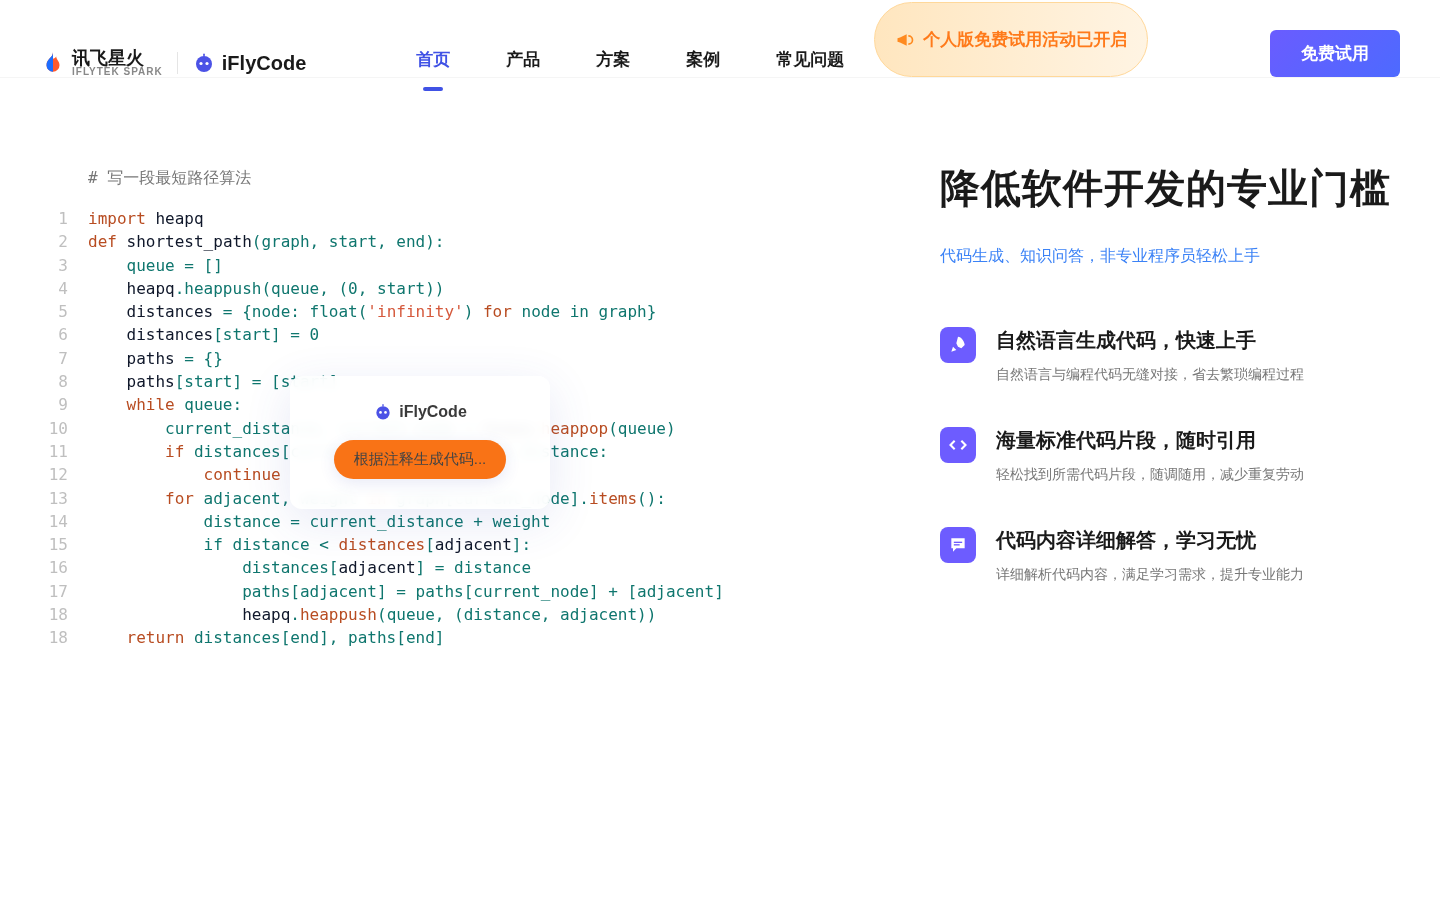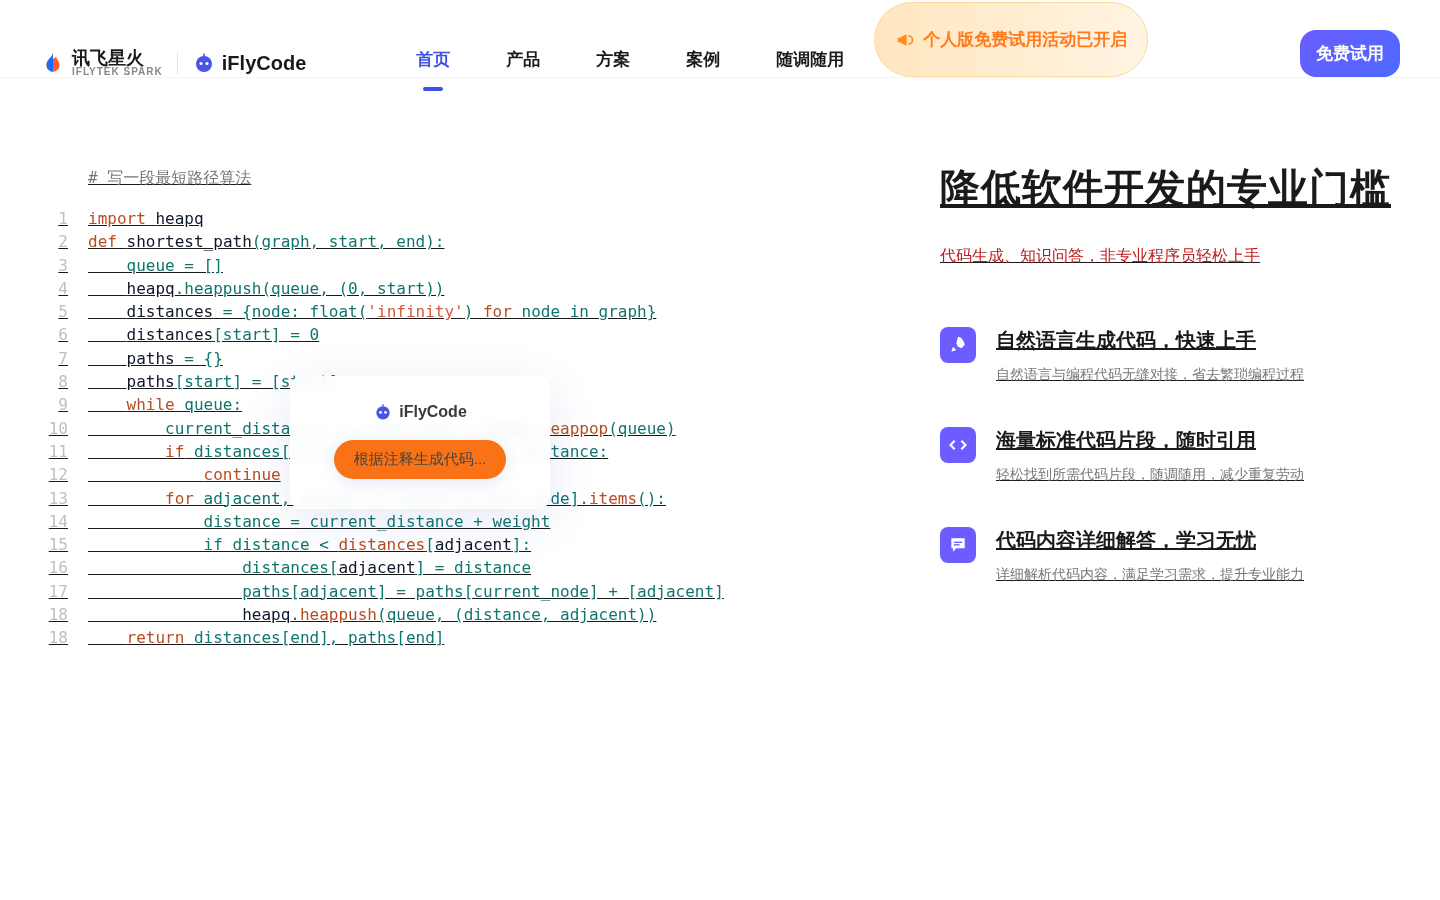--- a/index.html
+++ b/index.html
@@ -13,24 +13,24 @@
 .brand-sep { width:1px; height:22px; background:#e5e5e5; }
 .brand2 { display:flex; align-items:center; gap:6px; font-weight:700; font-size:20px; }
 .flame-icon { width:26px; height:26px; }
 .bot-icon { width:24px; height:24px; }
 .nav-items { display:flex; gap:56px; margin-left:110px; }
 .nav-item { font-size:17px; font-weight:600; color:#1a1a1a; cursor:pointer; position:relative; padding:6px 0; }
 .nav-item.active { color:#4052e5; }
 .nav-item.active::after { content:""; position:absolute; bottom:-14px; left:50%; transform:translateX(-50%); width:20px; height:4px; border-radius:2px; background:#4052e5; }
 .promo-pill { margin-left:30px; display:flex; align-items:center; gap:8px; padding:25px 20px; border-radius:40px; background:linear-gradient(90deg,#ffe6bf,#fff4e3); border:1px solid #ffd89a; font-size:17px; font-weight:600; color:#ff7a1a; cursor:pointer; }
 .promo-pill .megaphone { width:20px; height:20px; display:inline-block; position:relative; }
-.cta-btn { margin-left:auto; padding:12px 16px; border-radius:16px; background:linear-gradient(135deg,#6a5cff,#4d6aff); color:#fff; font-size:17px; font-weight:600; cursor:pointer; }
-
-
-.main { display:flex; padding:60px 40px 0 40px; gap:40px;text-decoration:underline; }
+.cta-btn { margin-left:auto; padding:12px 31px; border-radius:6px; background:linear-gradient(135deg,#6a5cff,#4d6aff); color:#fff; font-size:17px; font-weight:600; cursor:pointer; }
+
+
+.main { display:flex; padding:60px 40px 0 40px; gap:40px; }
 .code-area { flex:1; position:relative; padding-top:30px; }
 .code-comment { font-family:"SF Mono","Consolas","Menlo",monospace; font-size:16px; color:#777; margin:0 0 18px 48px; }
 .code-block { font-family:"SF Mono","Consolas","Menlo",monospace; font-size:16px; line-height:23.3px; }
 .code-line { display:flex; }
 .ln { width:48px; text-align:right; padding-right:20px; color:#bfbfbf; user-select:none; }
 .cl { white-space:pre; }
 .kw { color:#b84c21; } 
 .kw2 { color:#0f172a; } 
 .str { color:#d5593c; } 
 .fn { color:#b84c21; } 
@@ -38,21 +38,21 @@
 
 
 .popup { position:absolute; top:238px; left:250px; width:260px; padding:26px 22px 30px; border-radius:12px; background:rgba(255,255,255,0.92); box-shadow:0 12px 48px rgba(60,70,180,0.12); backdrop-filter:blur(6px); text-align:center; }
 .popup-brand { display:flex; align-items:center; justify-content:center; gap:6px; font-weight:700; font-size:16px; color:#3a3a3a; margin-bottom:18px; }
 .popup-brand .bot-icon { width:20px; height:20px; }
 .popup-pill { display:inline-block; padding:10px 20px; border-radius:30px; background:#f97316; box-shadow:0 4px 16px rgba(60,70,180,0.12); font-size:15px; color:#444; font-weight:500; }
 
 
 .right { width:460px; padding-top:20px; }
 .headline { font-size:40px; line-height:1.5; font-weight:700; letter-spacing:1px; margin-bottom:28px; }
-.subhead { font-size:16px; color:#b91c1c; margin-bottom:60px; }
+.subhead { font-size:16px; color:#3b82f6; margin-bottom:60px; }
 .feature { display:flex; gap:20px; margin-bottom:42px; }
 .feature-icon { width:36px; height:36px; border-radius:8px; display:flex; align-items:center; justify-content:center; flex-shrink:0; background:#6d5cff; }
 .feature-icon svg { width:20px; height:20px; }
 .feature-title { font-size:20px; font-weight:700; margin-bottom:10px; }
 .feature-desc { font-size:14px; color:#777; line-height:1.5; }
 .brand1-text { display:flex; flex-direction:column; line-height:1; }
 </style>
 </head>
 <body>
 
@@ -78,21 +78,21 @@
         </svg>
       <span>iFlyCode</span>
     </div>
   </div>
 
   <div class="nav-items">
     <div class="nav-item active">首页</div>
     <div class="nav-item">产品</div>
     <div class="nav-item">方案</div>
     <div class="nav-item">案例</div>
-    <div class="nav-item">随调随用</div>
+    <div class="nav-item">常见问题</div>
   </div>
 
   <div class="promo-pill">
     <svg class="megaphone" viewBox="0 0 24 24">
         <path d="M3 10v4l3 1 8 4V5l-8 4-3 1z" fill="#ff8a1f"></path>
         <path d="M16 7a5 5 0 010 10" stroke="#ff8a1f" stroke-width="2" fill="none"></path>
       </svg>
     <span>个人版免费试用活动已开启</span>
   </div>
 

